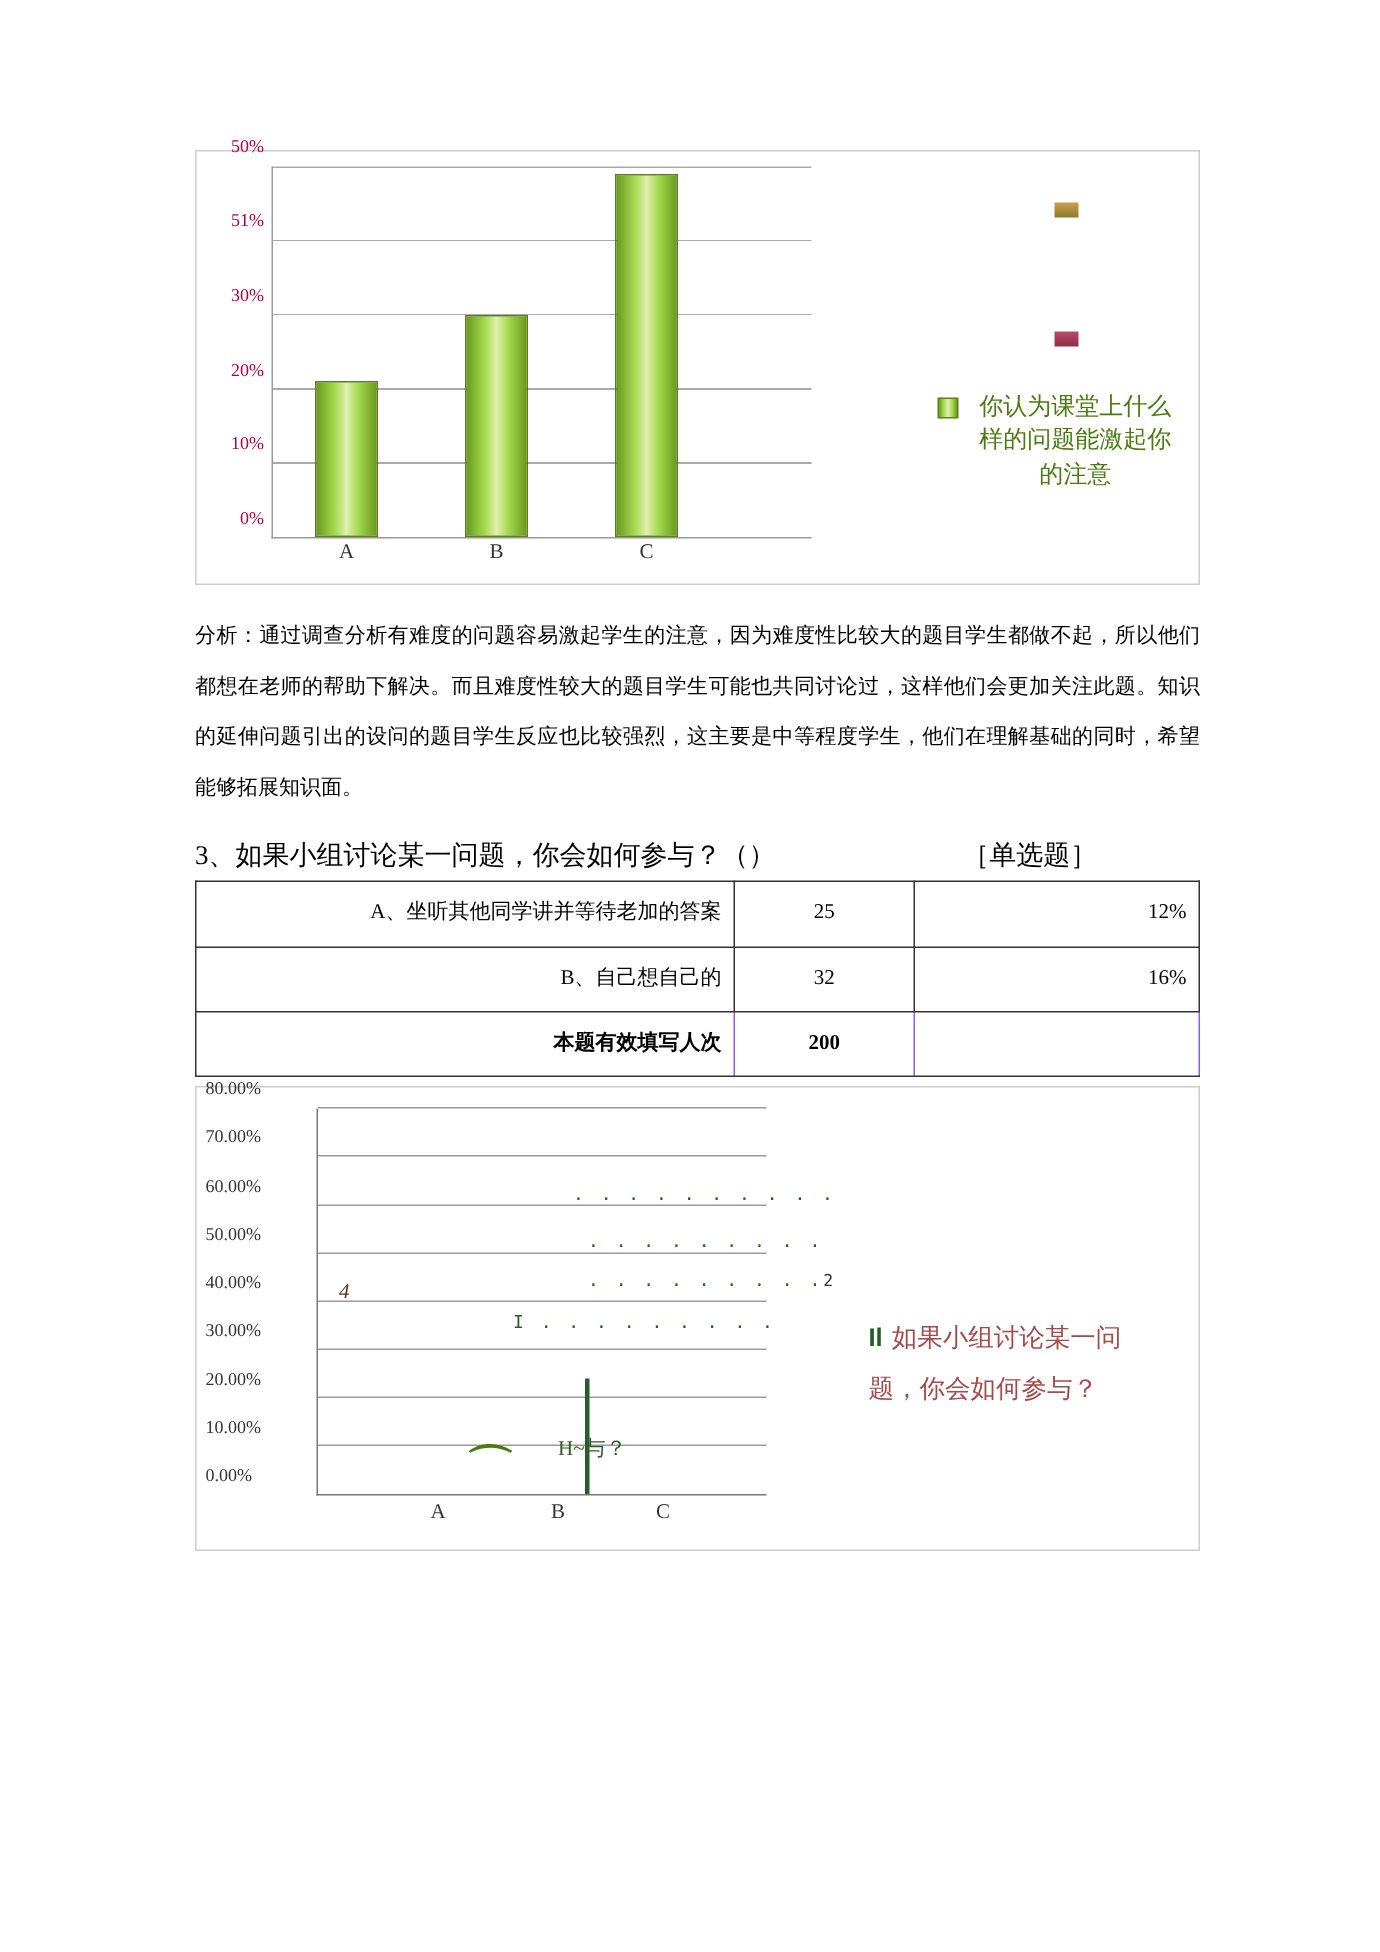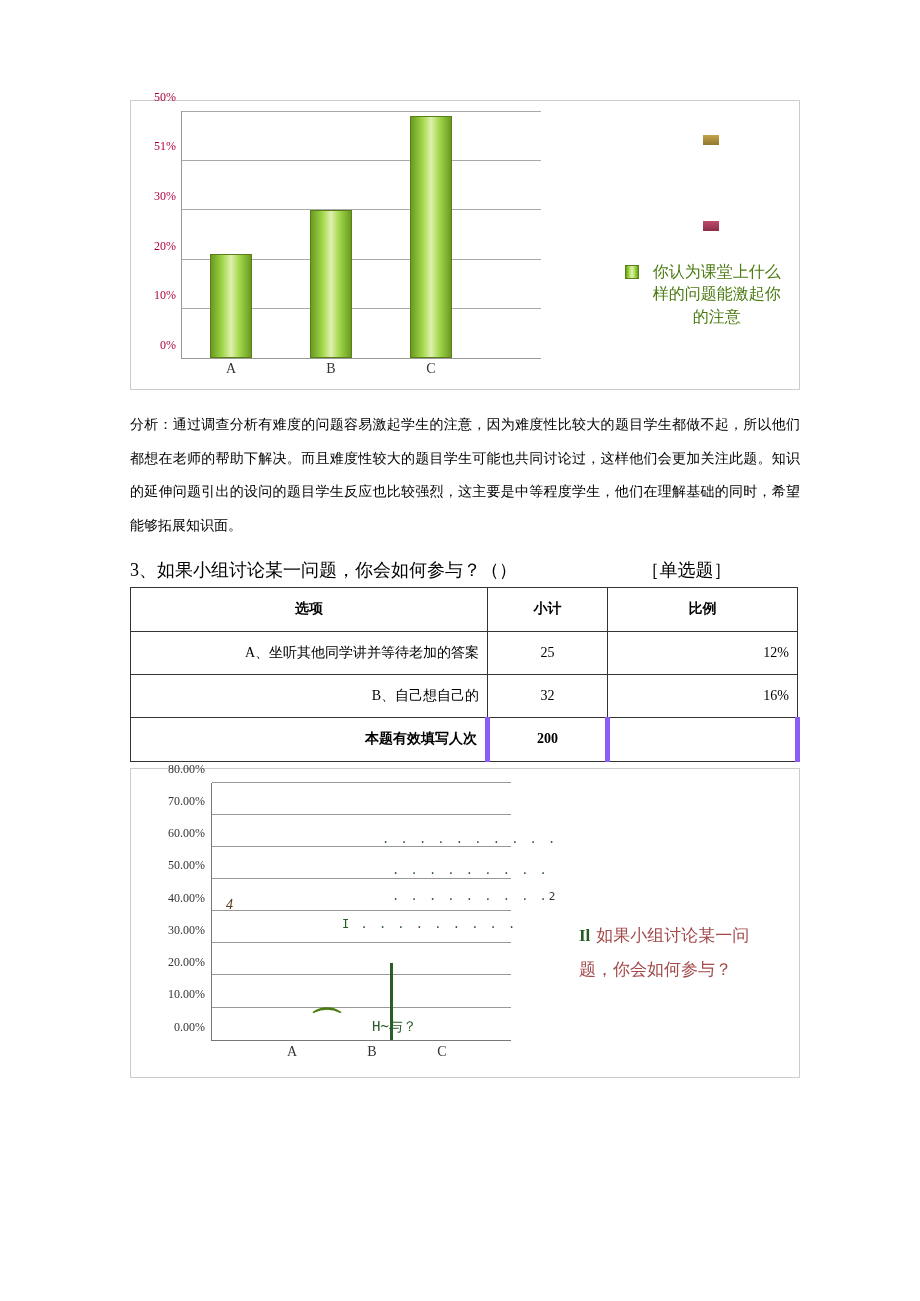--- a/index.html
+++ b/index.html
@@ -137,21 +137,21 @@
   }
   table.survey th {
     font-weight: bold;
     text-align: center;
   }
   table.survey td.col2 { text-align: center; width: 120px; }
   table.survey td.col3 { width: 190px; padding-left: 20px; }
   table.survey tr.total td {
     font-weight: bold;
     border-left: 1px solid #333;
-    border-right: 5px solid #8b5cf6;
+    border-right: 1px solid #8b5cf6;
   }
   table.survey tr.total td.col3 { font-weight: normal; }
 
   
   .chart2 {
     border: 1px solid #ccc;
     position: relative;
     height: 310px;
     margin-top: 6px;
   }
@@ -171,21 +171,21 @@
   .chart2 .grid {
     position: absolute;
     left: 0; right: 0;
     height: 1px;
     background: #999;
   }
   .chart2 .ytick {
     position: absolute;
     left: -74px;
     width: 68px;
-    text-align: right;
+    text-align: left;
     font-size: 12px;
     color: #333;
     transform: translateY(-50%);
   }
   .chart2 .xlabel {
     position: absolute;
     bottom: -24px;
     width: 40px;
     text-align: center;
     font-size: 14px;
@@ -202,21 +202,21 @@
   .chart2 .legend {
     position: absolute;
     right: 20px;
     top: 150px;
     width: 200px;
     color: #a34a4a;
     font-size: 17px;
     line-height: 2.0;
   }
   .chart2 .glyph-il {
-    font-family: Liberation Serif, serif;
+    font-family: Liberation Sans, sans-serif;
     color: #245c24;
     font-weight: bold;
     margin-right: 6px;
   }
   .chart2 .hmark {
     position: absolute;
     font-size: 14px;
     color: #2a5d2a;
     font-family: monospace;
   }
@@ -275,25 +275,20 @@
     <span>分析：</span><span>通过调查分析有难度的问题容易激起学生的注意，因为难度性比较大的题目学生都做不起，所以他们都想在老师的帮助下解决。而且难度性较大的题目学生可能也共同讨论过，这样他们会更加关注此题。知识的延伸问题引出的设问的题目学生反应也比较强烈，这主要是中等程度学生，他们在理解基础的同时，希望能够拓展知识面。</span>
   </p>
 
   <div class="qrow">
     <span>3、</span><span>如果小组讨论某一问题，你会如何参与？（）</span>
     <span class="tag">［单选题］</span>
   </div>
 
   <table class="survey">
     <tbody>
-        <tr>
-      <th>选项</th>
-      <th style="width:120px">小计</th>
-      <th style="width:190px">比例</th>
-    </tr>
     <tr>
       <td>A、坐听其他同学讲并等待老加的答案</td>
       <td class="col2">25</td>
       <td class="col3">12%</td>
     </tr>
     <tr>
       <td>B、自己想自己的</td>
       <td class="col2">32</td>
       <td class="col3">16%</td>
     </tr>
@@ -319,21 +314,21 @@
         <div class="grid" style="bottom:100%"></div>
 
         <div class="dots" style="left:170px;bottom:74%;">. . . . . . . . . .</div>
         <div class="dots" style="left:180px;bottom:62%;">. . . . . . . . .</div>
         <div class="dots" style="left:180px;bottom:52%;">. . . . . . . . .<span style="font-size:11px;color:#333;letter-spacing:0">2</span></div>
         <div class="dots" style="left:130px;bottom:41%;"><span>I</span> . . . . . . . . .</div>
 
         <div class="four" style="left:14px;bottom:48%;">4</div>
         <div class="tinybar" style="left:178px;height:30%"></div>
         <div class="squiggle" style="left:100px;bottom:-6px;">⌒</div>
-        <div class="hmark" style="left:160px;bottom:2px;">H~与？</div>
+        <div class="hmark" style="left:160px;bottom:18px;font-family:Liberation Serif, serif;">H~与？</div>
 
         <div class="xlabel" style="left:60px">A</div>
         <div class="xlabel" style="left:140px">B</div>
         <div class="xlabel" style="left:210px">C</div>
       </div>
       <div class="ytick" style="bottom:-6px">0.00%</div>
       <div class="ytick" style="bottom:calc(12.5% - 6px)">10.00%</div>
       <div class="ytick" style="bottom:calc(25% - 6px)">20.00%</div>
       <div class="ytick" style="bottom:calc(37.5% - 6px)">30.00%</div>
       <div class="ytick" style="bottom:calc(50% - 6px)">40.00%</div>

